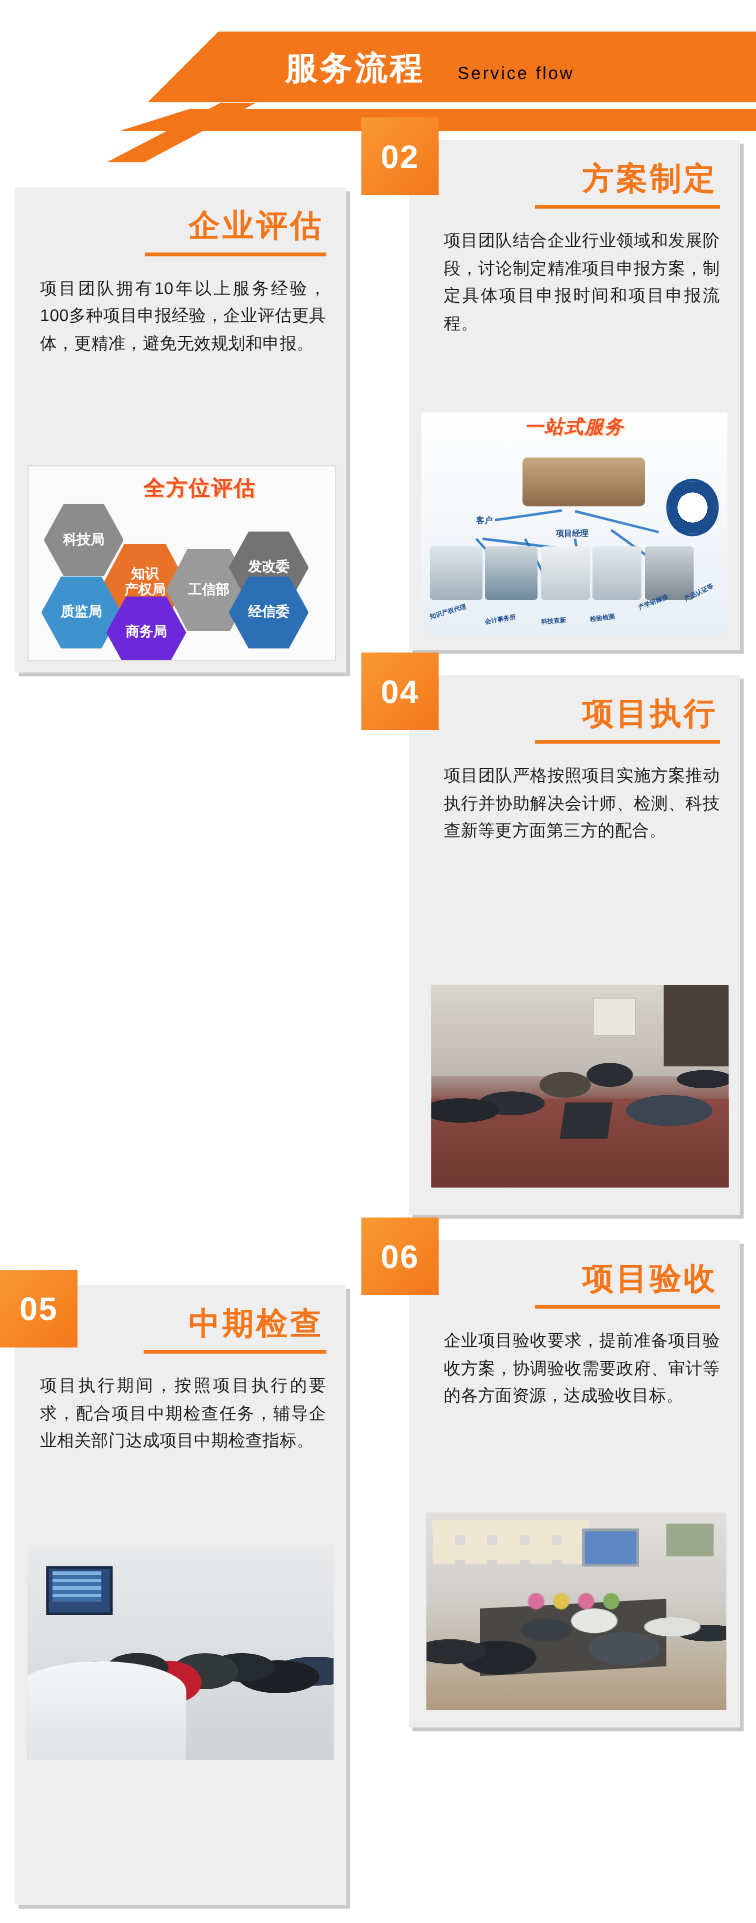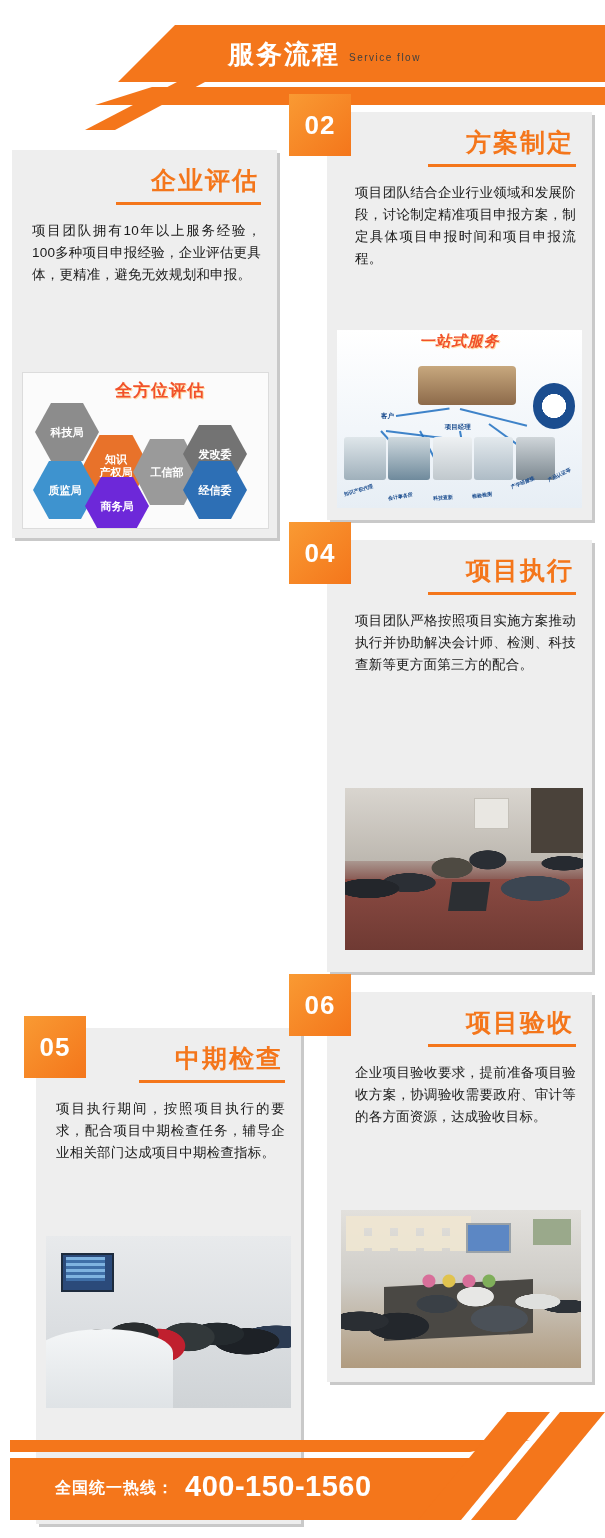--- a/index.html
+++ b/index.html
@@ -27,22 +27,22 @@
     position:absolute;left:85px;top:82px;width:120px;height:48px;
     background:#f4761b;
     clip-path:polygon(92px 0, 120px 0, 30px 48px, 0 48px);
   }
   .hdr-title{
     position:absolute;left:228px;top:34px;
     color:#ffffff;font-size:26px;font-weight:bold;letter-spacing:2px;
     line-height:40px;
   }
   .hdr-sub{
-    position:absolute;left:349px;top:43px;
-    color:#404040;font-size:10px;letter-spacing:1.5px;line-height:30px;
+    position:absolute;left:366px;top:43px;
+    color:#000000;font-size:14px;letter-spacing:1.5px;line-height:30px;
   }
 
   
   .card{
     position:absolute;
     background:#eeeeee;
     box-shadow:3px 3px 0 #c9c9c9;
   }
   .card.left{left:12px;width:265px;}
   .card.right{left:327px;width:265px;}
@@ -317,21 +317,21 @@
     <div class="photo ph-meet" style="left:18px;top:248px;width:238px;height:162px;">
       <div class="backwall"></div>
         <div class="panel"></div>
         <div class="dark"></div>
       <div class="desk"></div>
         <div class="ppl"></div>
         <div class="laptop"></div>
     </div>
   </div>
 
-  <div class="card left" style="top:1028px;height:496px;margin-left:24px;">
+  <div class="card left" style="top:1028px;height:496px;">
     <div class="badge on-left">05</div>
     <div class="card-title" style="top:14px;">中期检查</div>
     <div class="title-rule" style="top:52px;width:146px;"></div>
     <div class="card-body" style="top:70px;">项目执行期间，按照项目执行的要求，配合项目中期检查任务，辅导企业相关部门达成项目中期检查指标。</div>
 
     <div class="photo ph-lobby" style="left:10px;top:208px;width:245px;height:172px;">
       <div class="screen"></div>
         <div class="screen2"></div>
       <div class="ppl"></div>
         <div class="counter"></div>
@@ -347,22 +347,14 @@
     <div class="photo ph-board" style="left:14px;top:218px;width:240px;height:158px;">
       <div class="certs"></div>
         <div class="tv"></div>
         <div class="greenwall"></div>
       <div class="table"></div>
         <div class="flowers"></div>
         <div class="ppl"></div>
     </div>
   </div>
 
-  <div class="footer">
-    <div class="ftr-stripe"></div>
-    <div class="ftr-bar"></div>
-    <div class="ftr-wedge1"></div>
-    <div class="ftr-wedge2"></div>
-    <div class="ftr-label">全国统一热线：</div>
-    <div class="ftr-phone">400-150-1560</div>
-  </div>
 
 </div>
 
 </body></html>

